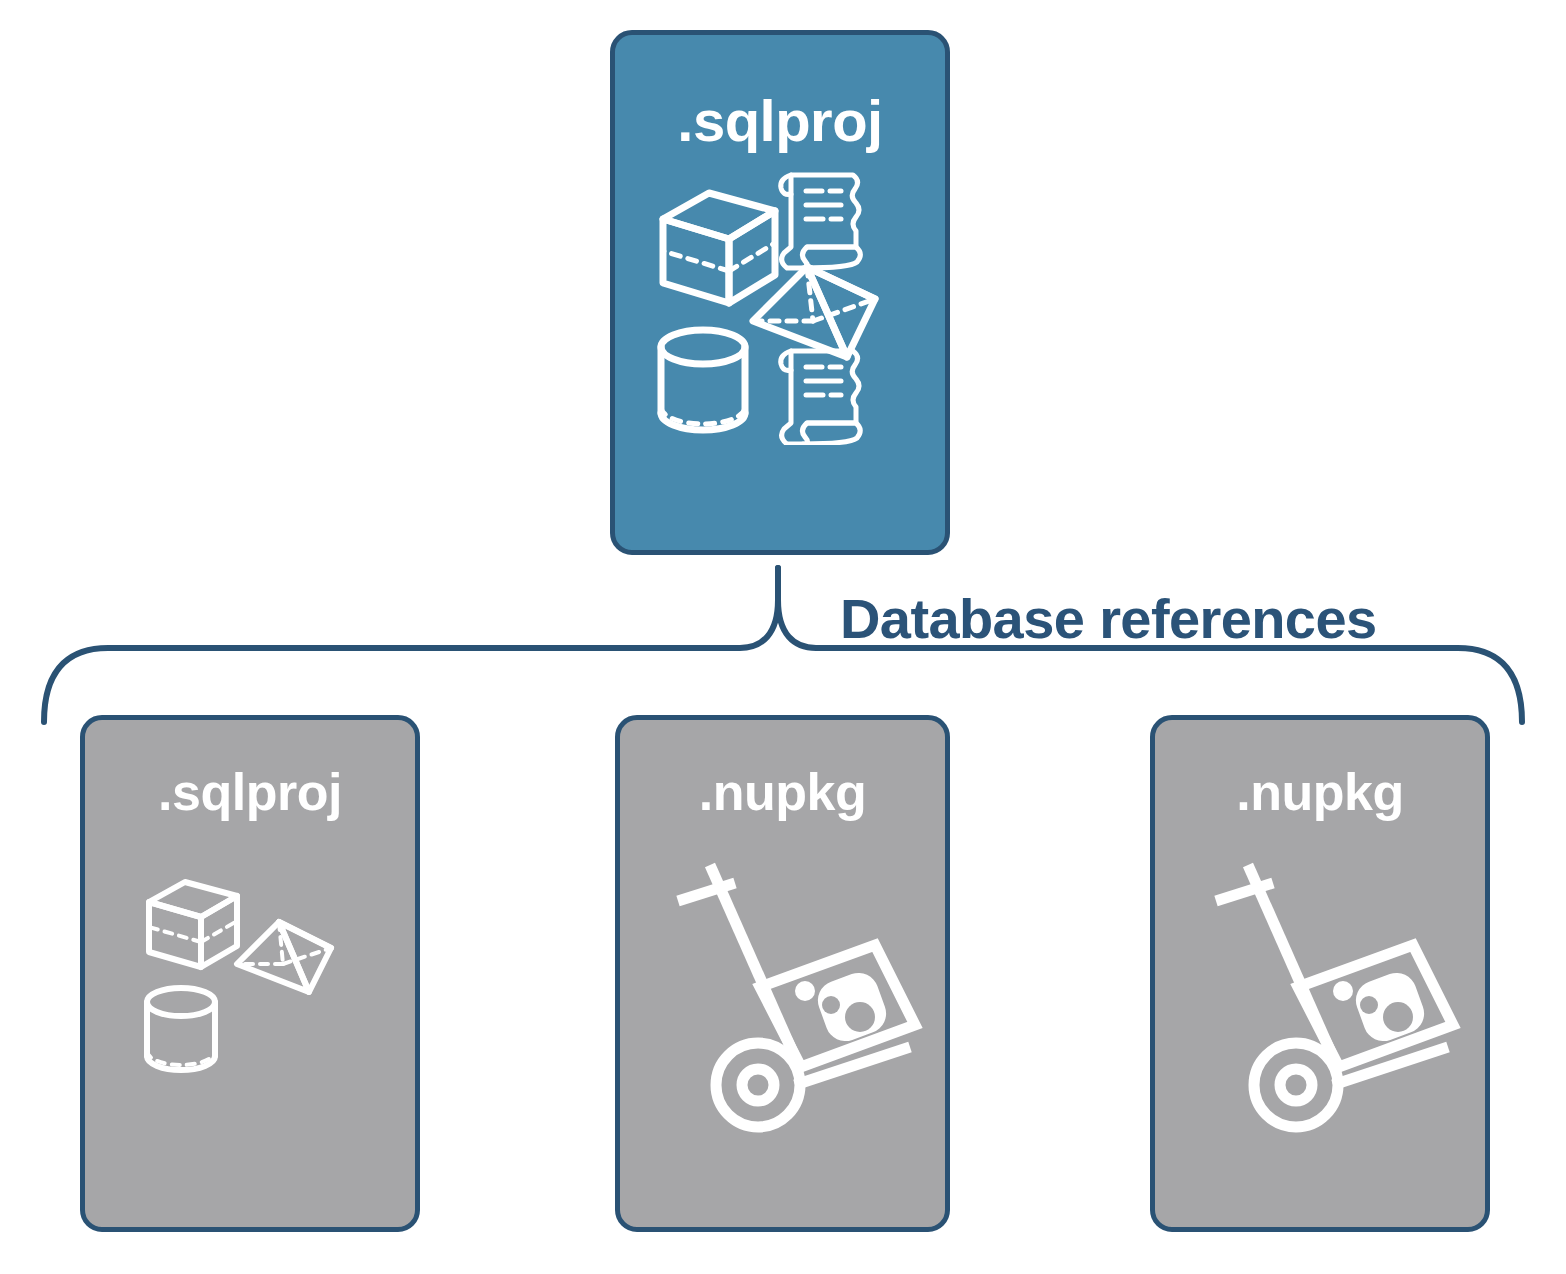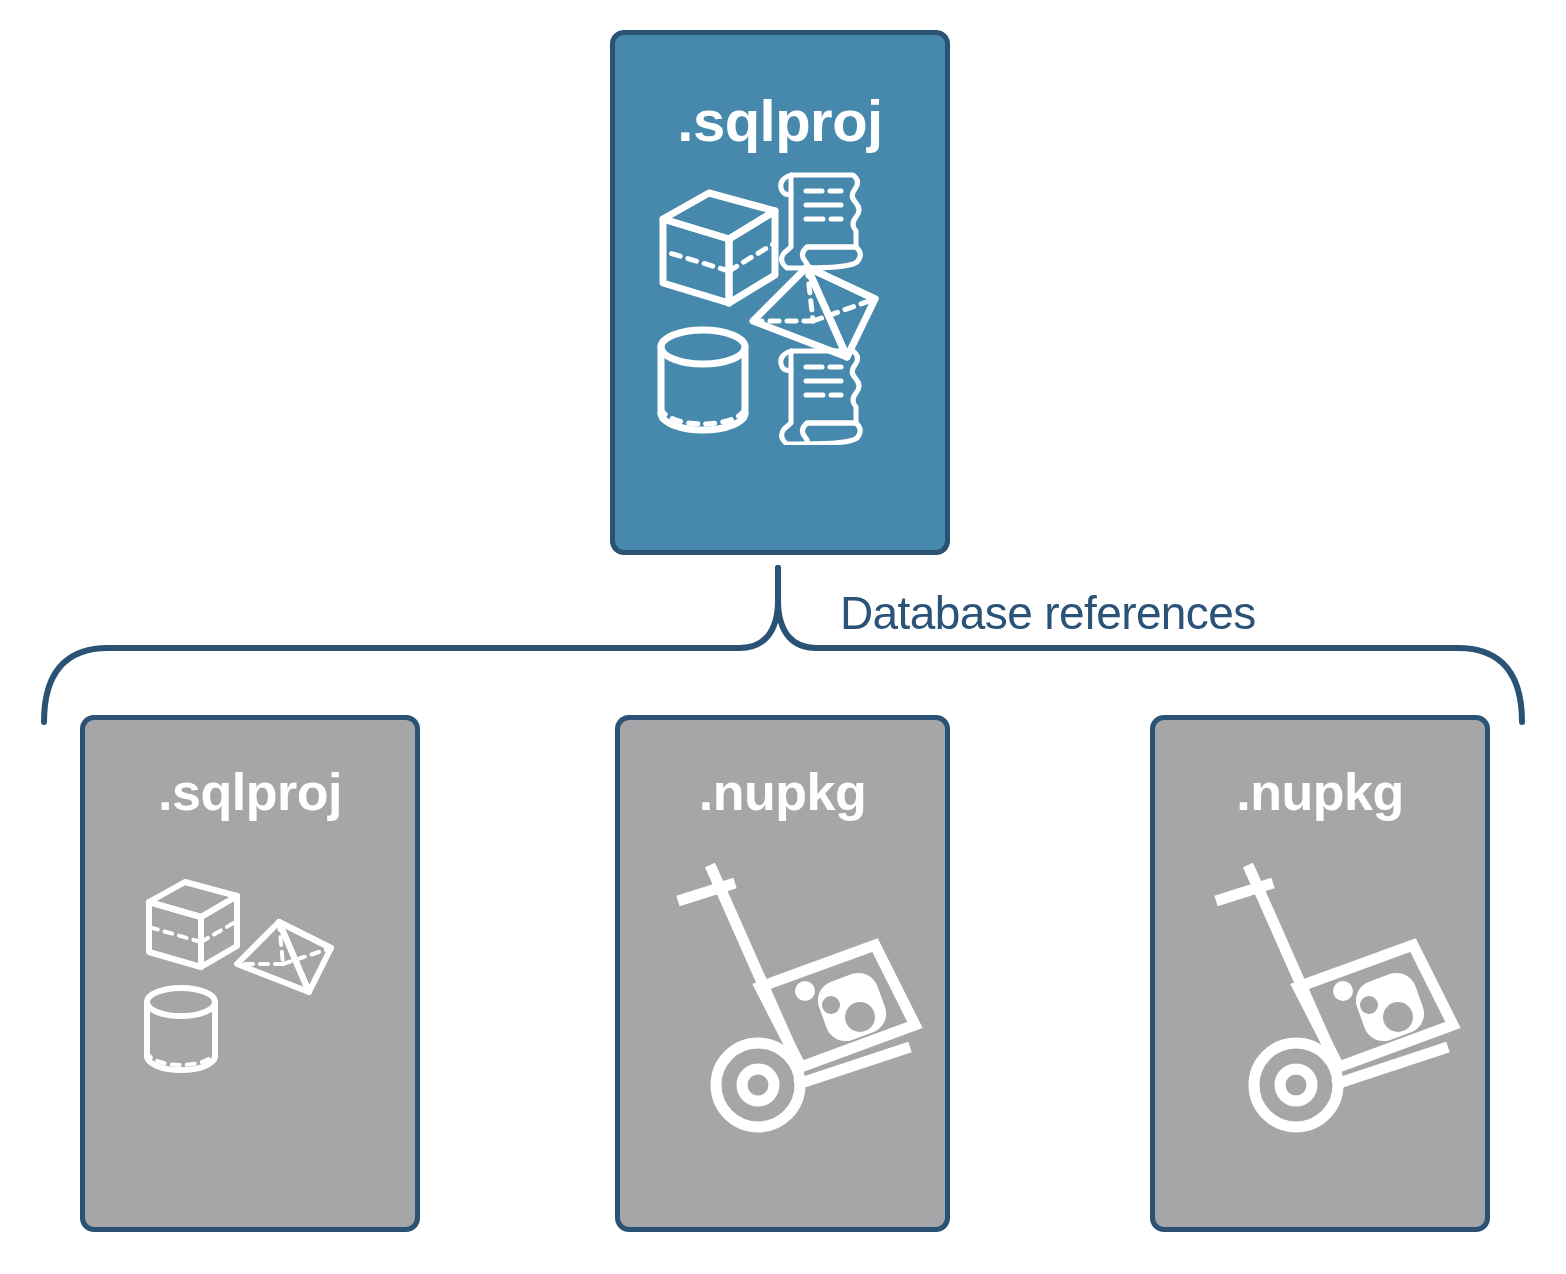--- a/index.html
+++ b/index.html
@@ -12,21 +12,21 @@
   }
   #diagram-root {
     position: relative;
     width: 1566px;
     height: 1274px;
     background: #ffffff;
     overflow: hidden;
   }
   .node-box {
     position: absolute;
-    border-radius: 14px;
+    border-radius: 22px;
     border: 5px solid #2a5274;
     box-sizing: border-box;
   }
   .node-box.primary { background: #4789ad; }
   .node-box.secondary { background: #a6a6a8; }
   .node-title {
     position: absolute;
     left: 0;
     right: 0;
     text-align: center;
@@ -51,22 +51,22 @@
     left: 0;
     top: 0;
     width: 1566px;
     height: 1274px;
     pointer-events: none;
   }
   .brace-label {
     position: absolute;
     left: 840px;
     top: 586px;
-    font-size: 46px;
-    font-weight: normal;
+    font-size: 56px;
+    font-weight: bold;
     color: #2b5378;
     letter-spacing: -0.6px;
     white-space: nowrap;
     user-select: none;
   }
 </style>
 </head>
 <body>
 
 <div id="diagram-root">

